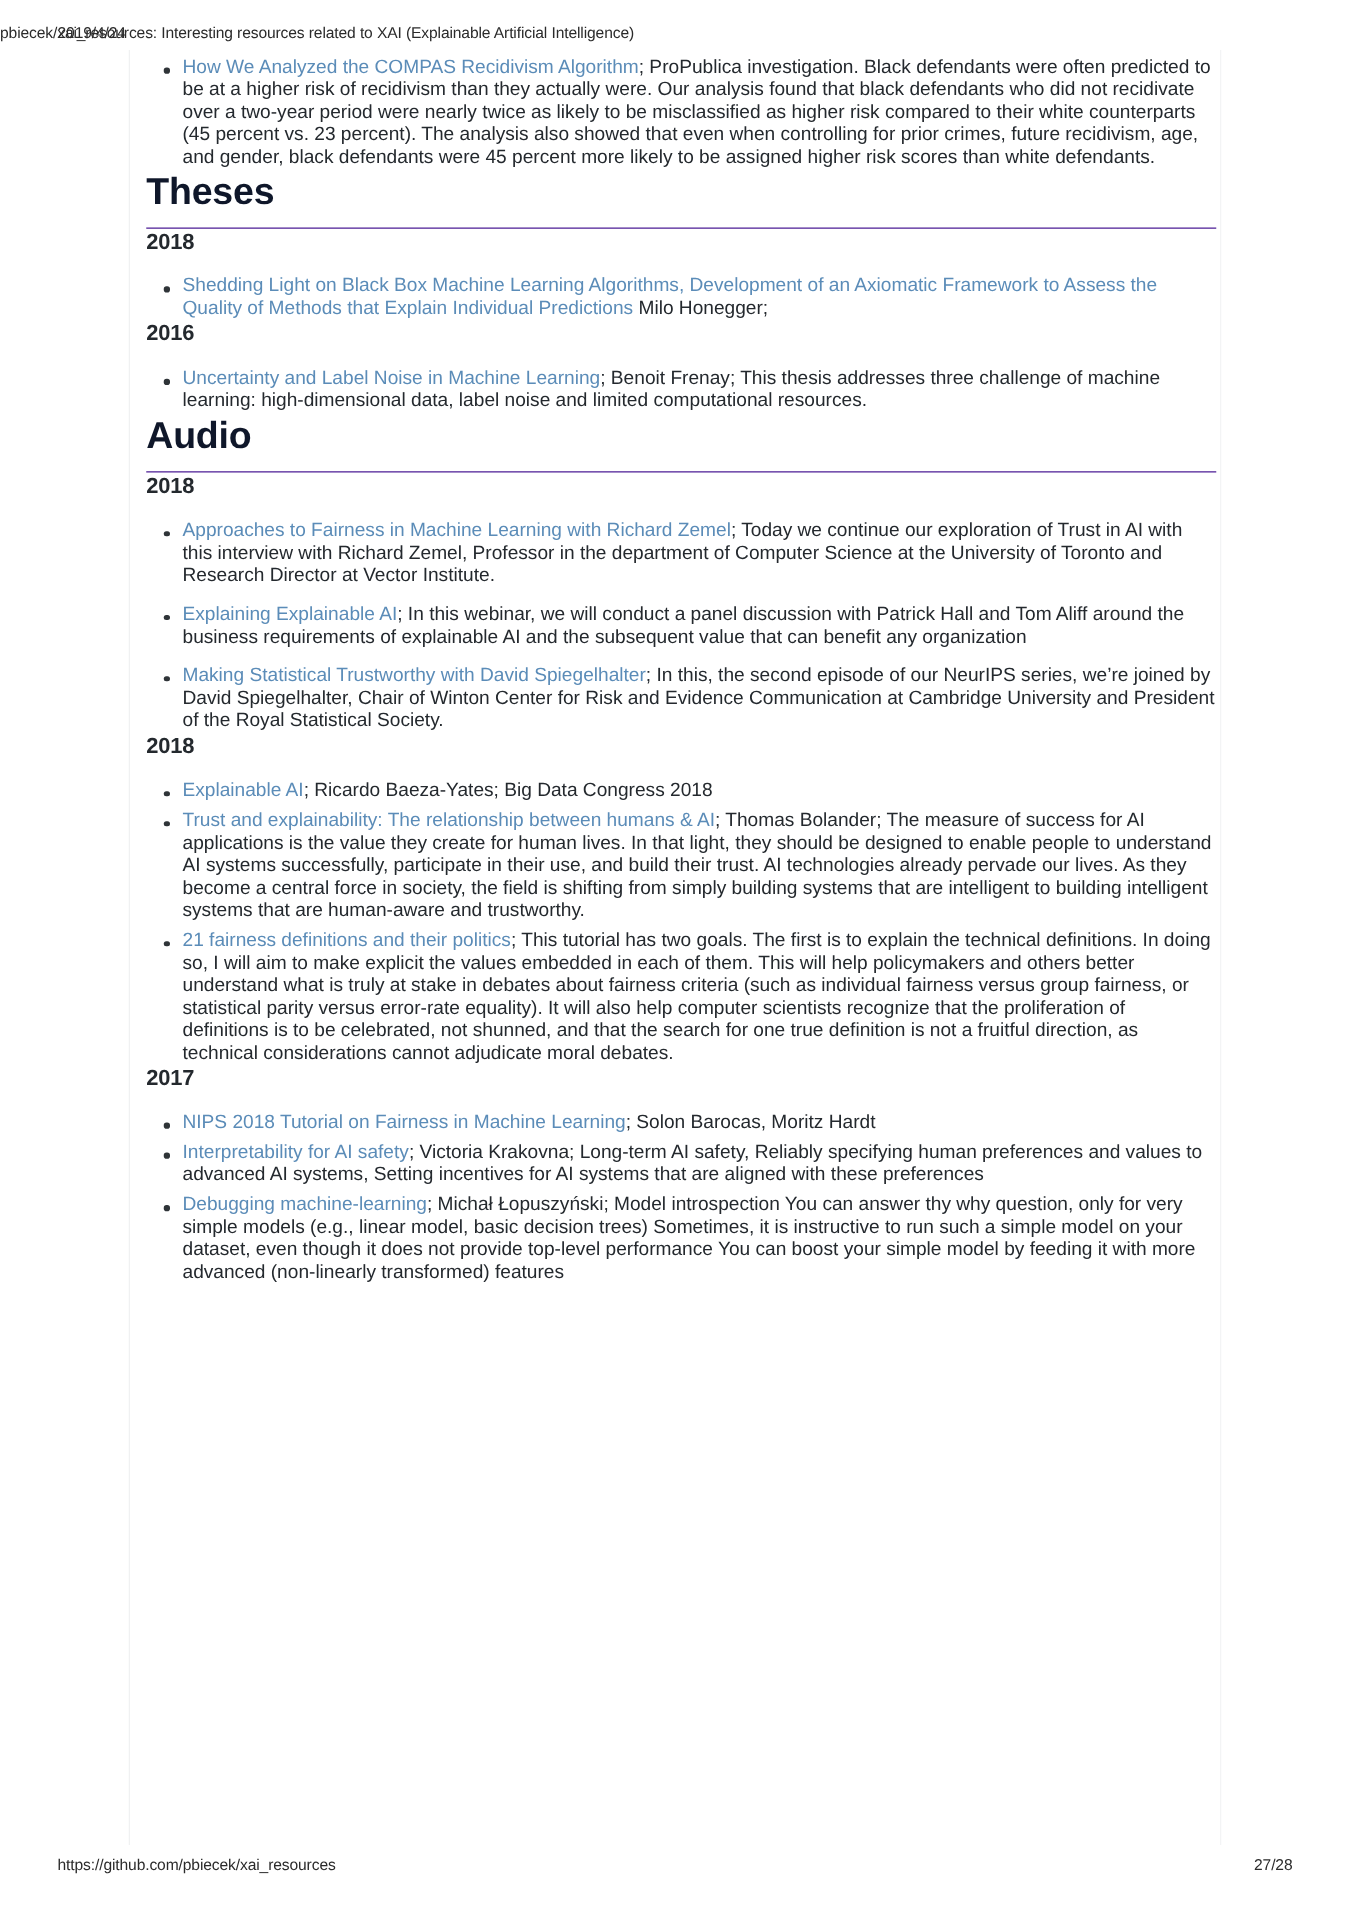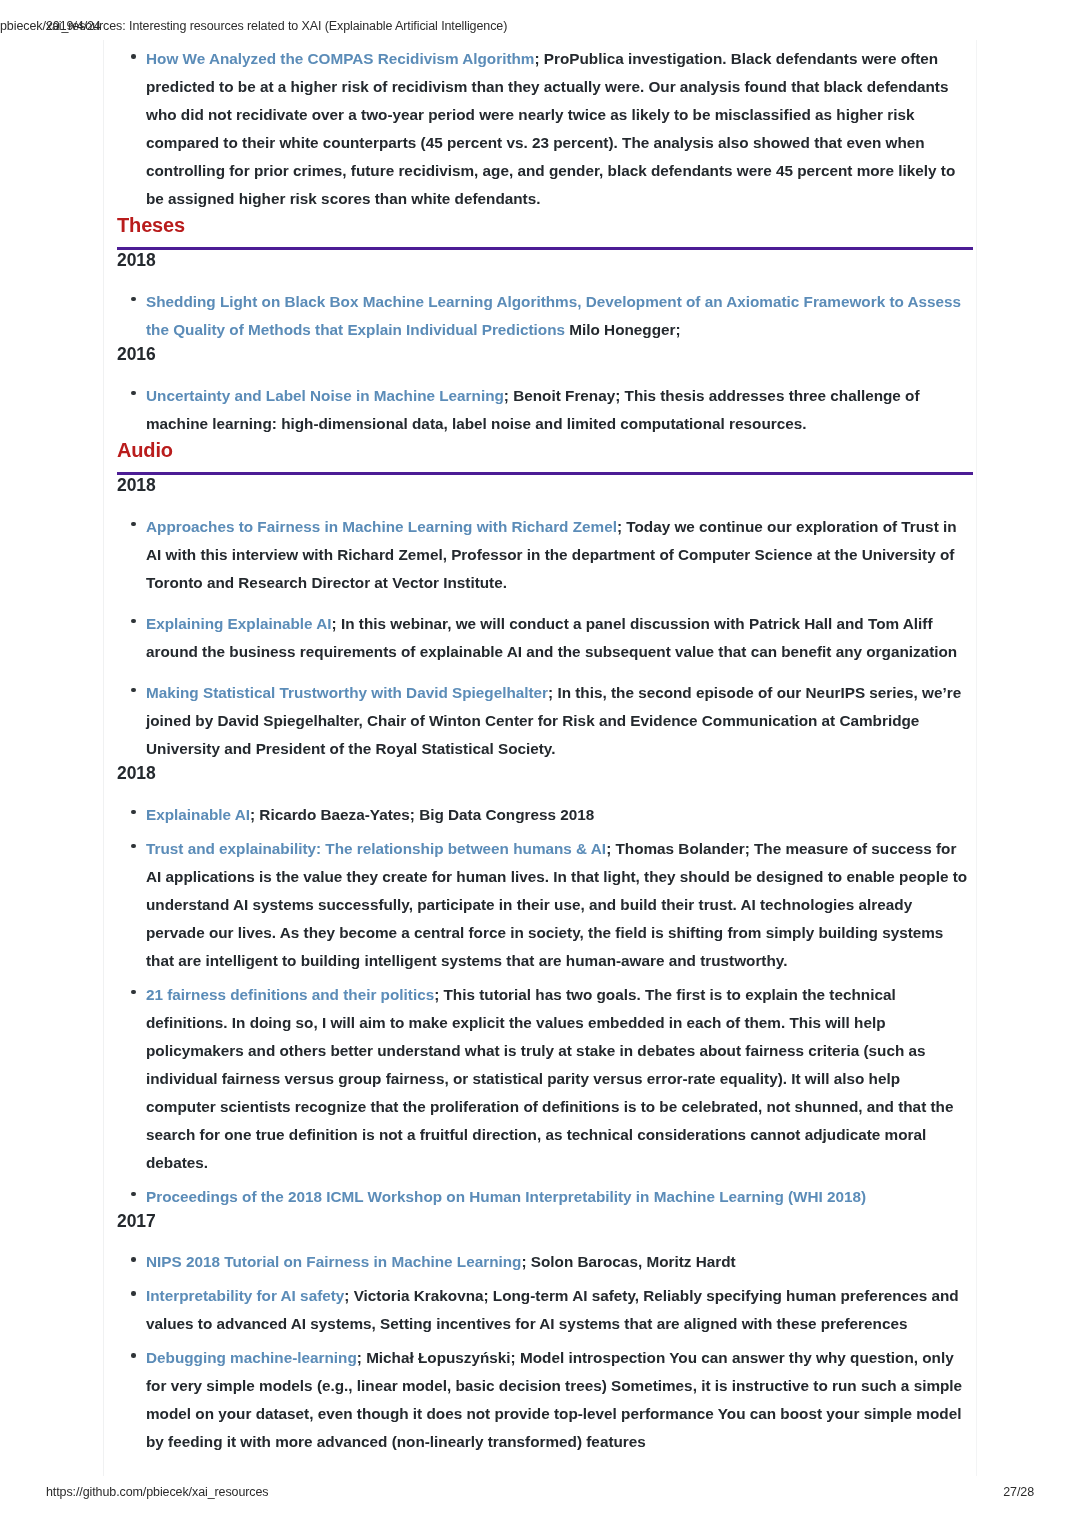--- a/index.html
+++ b/index.html
@@ -78,27 +78,27 @@
 
   .content {
     position: absolute;
     left: 117px;
     top: 45px;
     width: 856px;
   }
 
   
   h2.section {
-    font-size: 20px;
+    font-size: 30px;
     font-weight: 600;
     line-height: 1.25;
-    color: #b91c1c;
+    color: #0f172a;
     margin: 0;
     padding: 0 0 9px 0;
-    border-bottom: 3px solid #4c1d95;
+    border-bottom: 1px solid #4c1d95;
     letter-spacing: -0.15px;
   }
   .sec-theses { margin-top: 30px; }
   .sec-audio  { margin-top: 32px; }
   .sec-works  { margin-top: 32px; }
 
   h3.year {
     font-size: 17.5px;
     font-weight: 600;
     line-height: 1.25;
@@ -116,24 +116,23 @@
     margin: 0;
     padding: 0;
   }
   ul.top-list { margin-top: 0; }
   ul.mt-16 { margin-top: 16px; }
 
   ul.bl > li {
     position: relative;
     padding-left: 29px;
     font-size: 15.3px;
-    line-height: 28px;
+    line-height: 18px;
     color: #24292e;
     margin: 0;
-    font-weight: bold;
   }
   ul.bl > li + li { margin-top: 13px; }
   ul.bl.tight > li + li { margin-top: 6px; }
 
   ul.bl > li::before {
     content: "";
     position: absolute;
     left: 14px;
     top: 9px;
     width: 4.5px;
@@ -202,23 +201,20 @@
   <ul class="bl tight mt-16">
     <li>
       <a class="lnk" href="#">Explainable AI</a><span class="plain">; Ricardo Baeza-Yates; Big Data Congress 2018</span>
     </li>
     <li>
       <a class="lnk" href="#">Trust and explainability: The relationship between humans &amp; AI</a><span class="plain">; Thomas Bolander; The measure of success for AI applications is the value they create for human lives. In that light, they should be designed to enable people to understand AI systems successfully, participate in their use, and build their trust. AI technologies already pervade our lives. As they become a central force in society, the field is shifting from simply building systems that are intelligent to building intelligent systems that are human-aware and trustworthy.</span>
     </li>
     <li>
       <a class="lnk" href="#">21 fairness definitions and their politics</a><span class="plain">; This tutorial has two goals. The first is to explain the technical definitions. In doing so, I will aim to make explicit the values embedded in each of them. This will help policymakers and others better understand what is truly at stake in debates about fairness criteria (such as individual fairness versus group fairness, or statistical parity versus error-rate equality). It will also help computer scientists recognize that the proliferation of definitions is to be celebrated, not shunned, and that the search for one true definition is not a fruitful direction, as technical considerations cannot adjudicate moral debates.</span>
     </li>
-    <li>
-      <a class="lnk" href="#">Proceedings of the 2018 ICML Workshop on Human Interpretability in Machine Learning (WHI 2018)</a><span class="plain"></span>
-    </li>
   </ul>
 
   <h3 class="year y-mt-b">2017</h3>
   <ul class="bl tight mt-16">
     <li>
       <a class="lnk" href="#">NIPS 2018 Tutorial on Fairness in Machine Learning</a><span class="plain">; Solon Barocas, Moritz Hardt</span>
     </li>
     <li>
       <a class="lnk" href="#">Interpretability for AI safety</a><span class="plain">; Victoria Krakovna; Long-term AI safety, Reliably specifying human preferences and values to advanced AI systems, Setting incentives for AI systems that are aligned with these preferences</span>
     </li>

